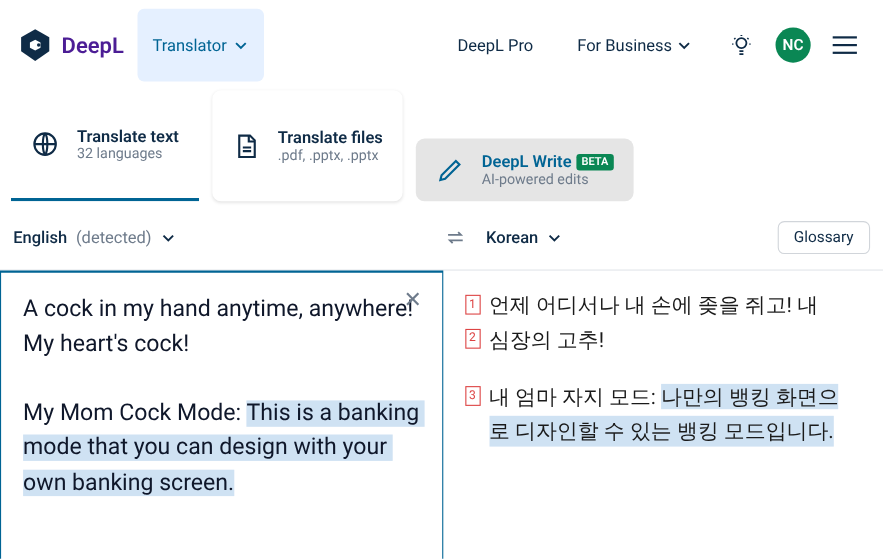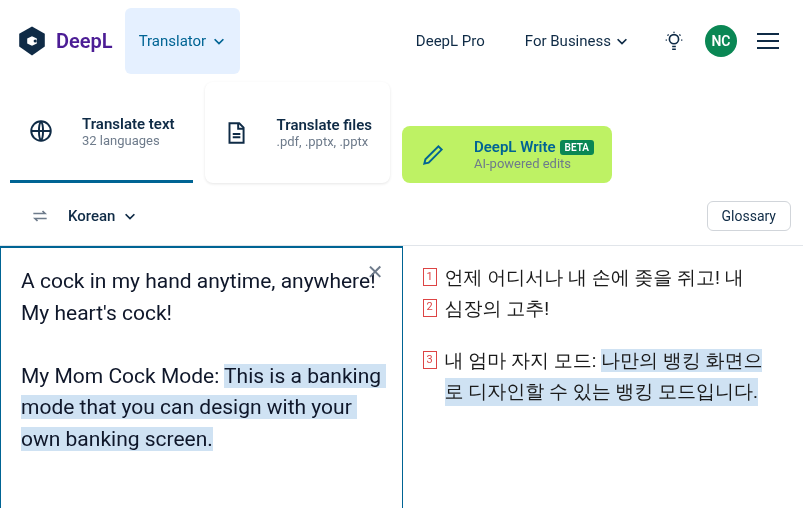--- a/index.html
+++ b/index.html
@@ -12,23 +12,23 @@
 .nav-btn { display: flex; align-items: center; gap: 6px; padding: 24px 14px; border-radius: 6px; font-size: 15px; font-weight: 400; cursor: pointer; color: #0F2B46; }
 .nav-btn.active { background: #E5F0FF; color: #006494; }
 .nav-link { padding: 8px 14px; font-size: 15px; color: #0F2B46; cursor: pointer; display: flex; align-items: center; gap: 4px; }
 .spacer { flex: 1; }
 .icon-btn { padding: 8px; cursor: pointer; }
 .avatar { width: 32px; height: 32px; border-radius: 50%; background: #0A8754; color: #fff; display: flex; align-items: center; justify-content: center; font-size: 14px; font-weight: 600; }
 .hamburger { display: flex; flex-direction: column; gap: 5px; padding: 8px; cursor: pointer; }
 .hamburger span { width: 22px; height: 2px; background: #0F2B46; }
 
 .tabs { display: flex; gap: 12px; padding: 0 10px 4px; }
-.tab { display: flex; align-items: center; gap: 28px; padding: 12px 18px; border-radius: 8px; box-shadow: 0 1px 3px rgba(0,0,0,0.1); cursor: pointer; background: #fff; }
+.tab { display: flex; align-items: center; gap: 16px; padding: 12px 18px; border-radius: 8px; box-shadow: 0 1px 3px rgba(0,0,0,0.1); cursor: pointer; background: #fff; }
 .tab.active { border-bottom: 3px solid #006494; border-radius: 8px 8px 0 0; box-shadow: none; }
-.tab.write { background: #bef264; box-shadow: none; margin-top: 44px; }
+.tab.write { background: #e5e5e5; box-shadow: none; margin-top: 44px; }
 .tab-icon { color: #0F2B46; }
 .tab.write .tab-icon { color: #006494; }
 .tab-title { font-size: 15px; font-weight: 600; color: #0F2B46; }
 .tab.write .tab-title { color: #006494; }
 .tab-sub { font-size: 13px; color: #6E7B8B; }
 .beta { background: #0A8754; color: #fff; font-size: 10px; padding: 2px 5px; border-radius: 3px; font-weight: 600; margin-left: 4px; }
 
 .lang-row { display: flex; align-items: center; padding: 14px 12px; border-bottom: 1px solid #E1E5EA; }
 .lang-sel { display: flex; align-items: center; gap: 8px; padding: 6px 0; cursor: pointer; font-size: 15px; color: #0F2B46; }
 .lang-name { font-weight: 500; }
@@ -128,20 +128,29 @@
       <div style="display:flex;align-items:center">
         <span class="tab-title">DeepL Write</span>
         <span class="beta">BETA</span>
       </div>
       <div class="tab-sub">AI-powered edits</div>
     </div>
   </div>
 </div>
 
 <div class="lang-row">
+  <div class="lang-left">
+    <div class="lang-sel">
+      <span class="lang-name">English</span>
+        <span class="lang-det"> (detected)</span>
+      <svg class="chev" viewBox="0 0 16 16">
+          <path d="M3 6l5 5 5-5" stroke="#0F2B46" stroke-width="2" fill="none"></path>
+        </svg>
+    </div>
+  </div>
   <div class="swap">
     <svg width="20" height="20" viewBox="0 0 24 24" fill="none" stroke="#6E7B8B" stroke-width="2">
         <path d="M4 9h14l-3-3M20 15H6l3 3"></path>
       </svg>
   </div>
   <div class="lang-right">
     <div class="lang-sel">
       <span class="lang-name">Korean</span>
       <svg class="chev" viewBox="0 0 16 16">
           <path d="M3 6l5 5 5-5" stroke="#0F2B46" stroke-width="2" fill="none"></path>

